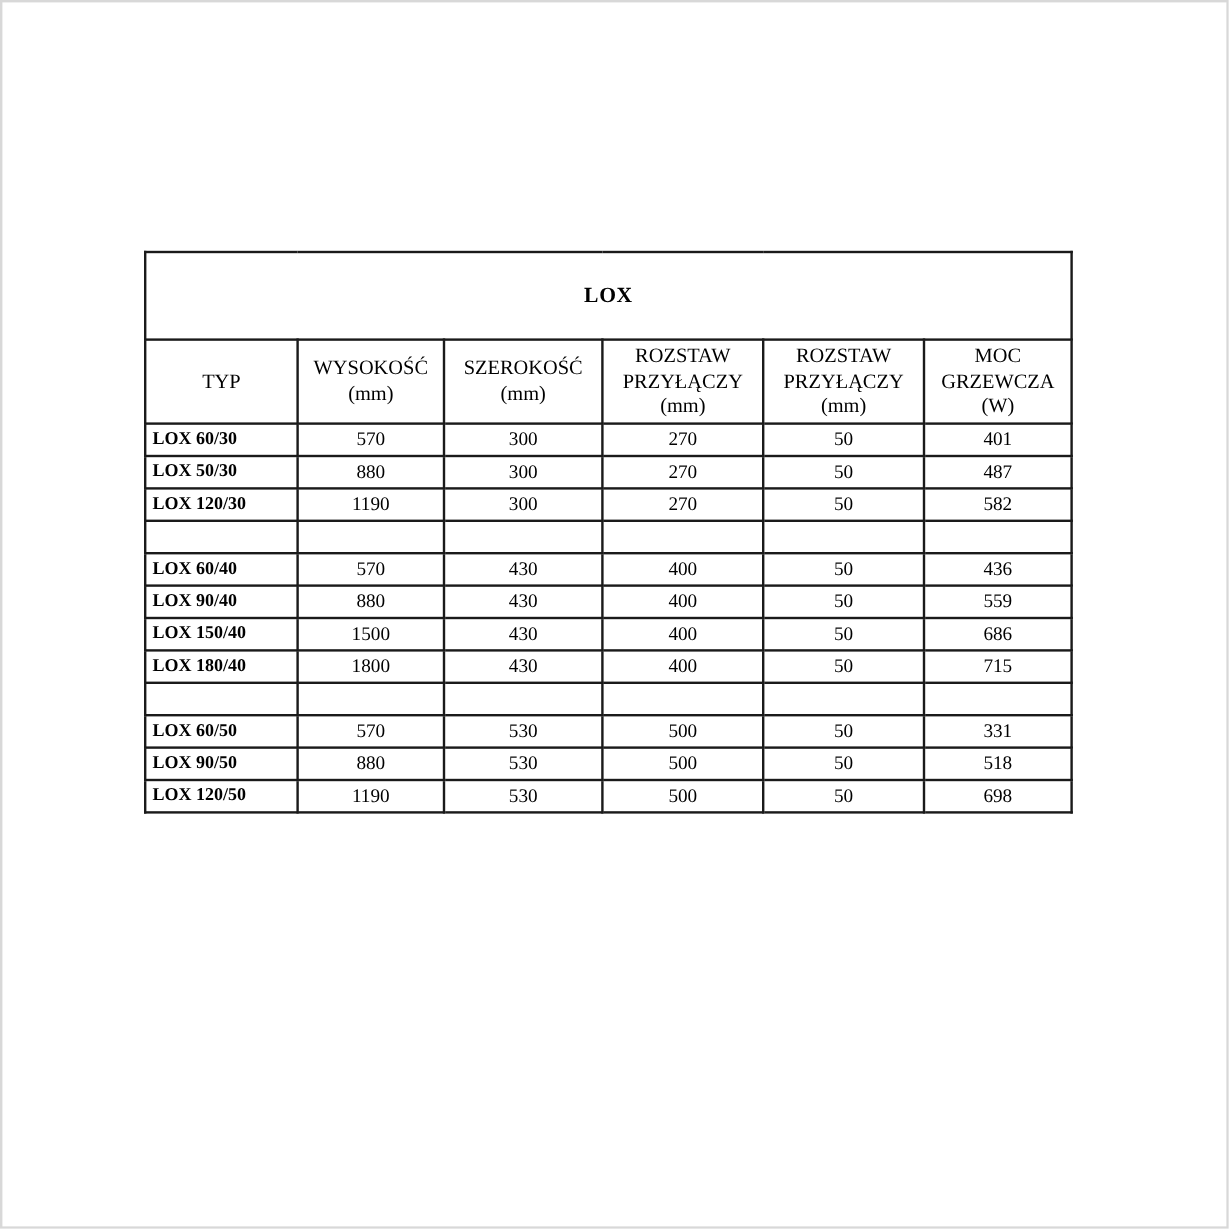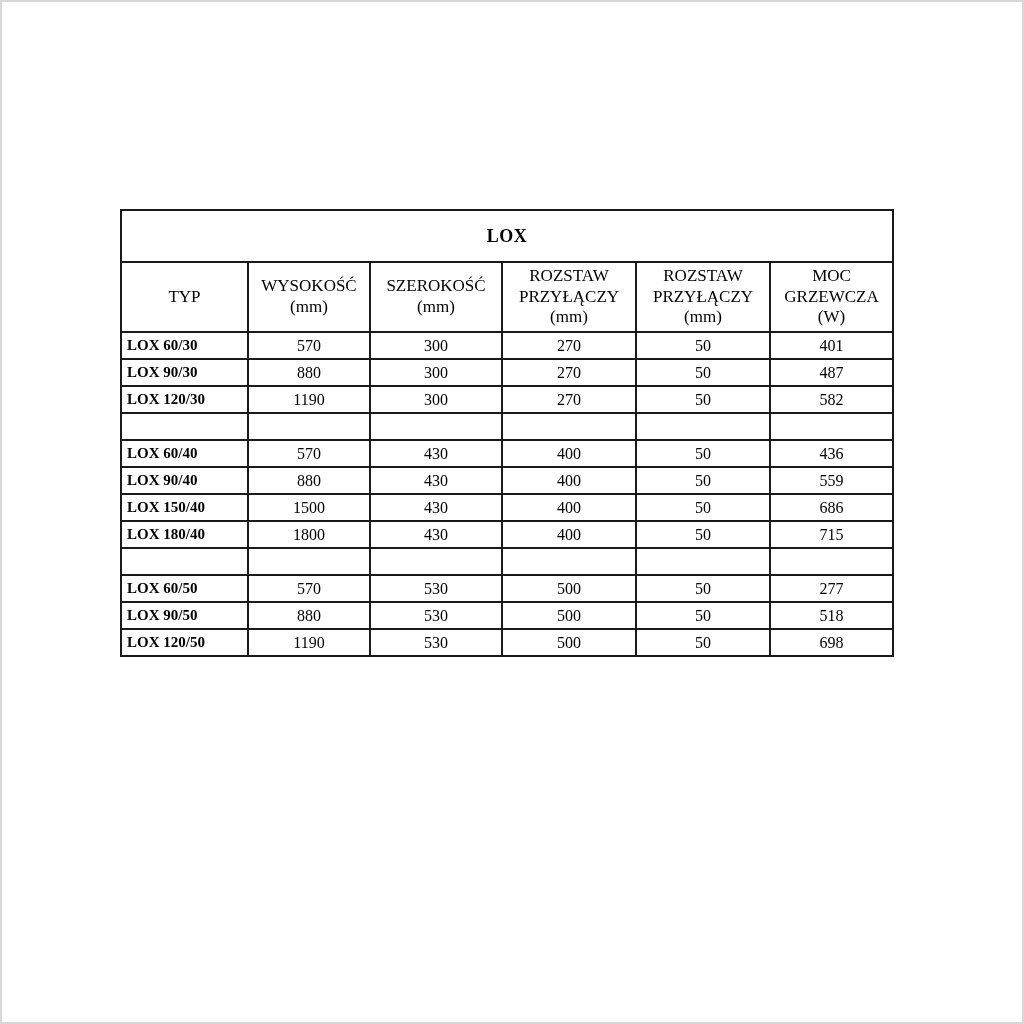--- a/index.html
+++ b/index.html
@@ -30,21 +30,21 @@
   .spec-table th,
   .spec-table td {
     border: 2px solid #1a1a1a;
     padding: 0 3px;
     text-align: center;
     vertical-align: middle;
     overflow: hidden;
     box-sizing: border-box;
   }
   .title-row td {
-    height: 52px;
+    height: 73px;
     font-size: 18px;
     font-weight: bold;
     letter-spacing: 0.5px;
   }
   .head-row th {
     height: 70px;
     font-size: 17px;
     font-weight: normal;
     line-height: 1.22;
     padding: 2px 4px;
@@ -111,21 +111,21 @@
     <tbody>
         <tr class="data-row">
           <td class="type-cell">LOX 60/30</td>
           <td>570</td>
           <td>300</td>
           <td>270</td>
           <td>50</td>
           <td>401</td>
         </tr>
         <tr class="data-row">
-          <td class="type-cell">LOX 90/30</td>
+          <td class="type-cell">LOX 50/30</td>
           <td>880</td>
           <td>300</td>
           <td>270</td>
           <td>50</td>
           <td>487</td>
         </tr>
         <tr class="data-row">
           <td class="type-cell">LOX 120/30</td>
           <td>1190</td>
           <td>300</td>
@@ -180,21 +180,21 @@
           <td></td>
           <td></td>
           <td></td>
         </tr>
         <tr class="data-row">
           <td class="type-cell">LOX 60/50</td>
           <td>570</td>
           <td>530</td>
           <td>500</td>
           <td>50</td>
-          <td>277</td>
+          <td>331</td>
         </tr>
         <tr class="data-row">
           <td class="type-cell">LOX 90/50</td>
           <td>880</td>
           <td>530</td>
           <td>500</td>
           <td>50</td>
           <td>518</td>
         </tr>
         <tr class="data-row">

